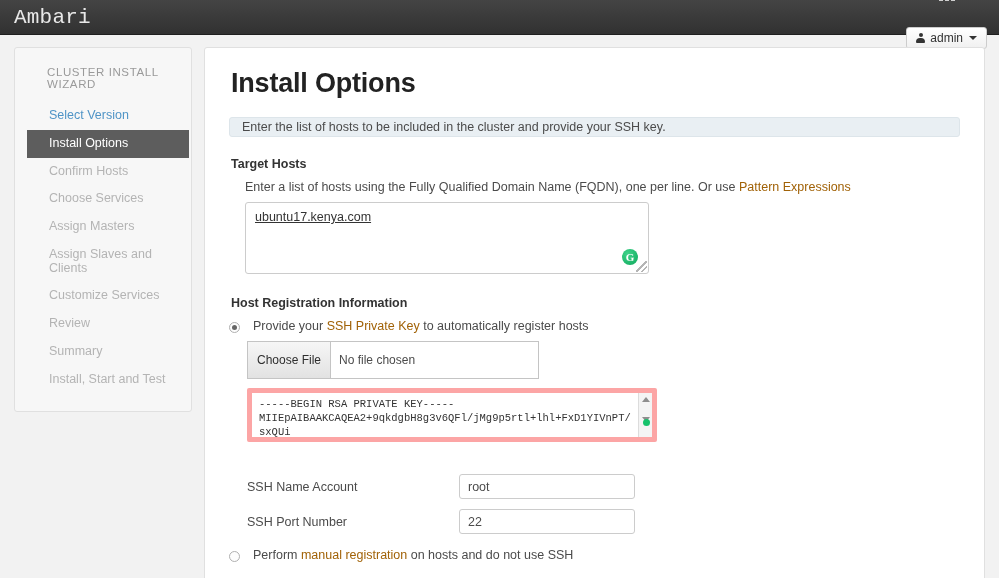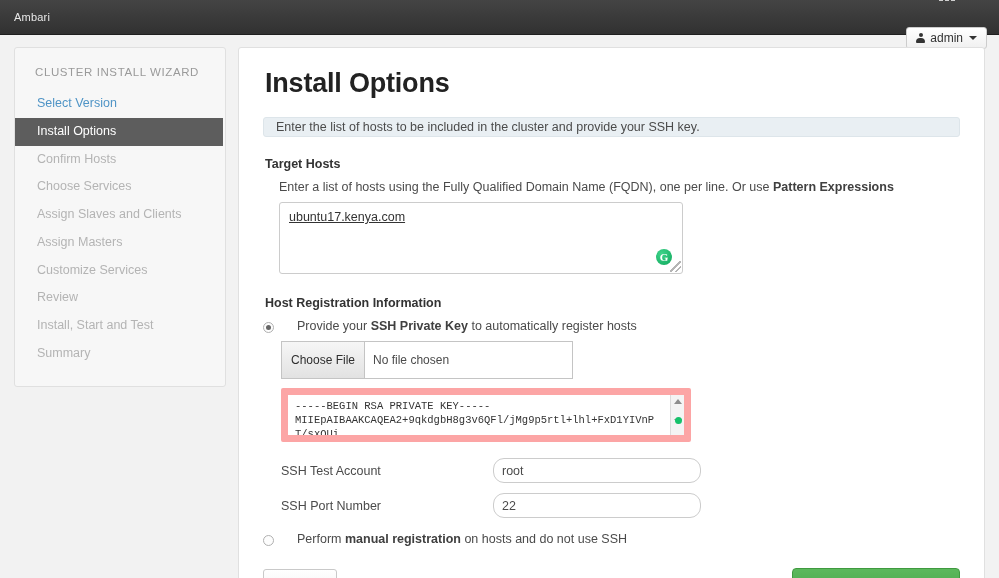--- a/index.html
+++ b/index.html
@@ -23,22 +23,23 @@
     background: linear-gradient(to bottom, #444444 0%, #313131 100%);
     border-bottom: 1px solid #1f1f1f;
     display: flex;
     align-items: center;
     justify-content: space-between;
     padding: 0 12px 0 14px;
     box-sizing: border-box;
   }
   .brand {
     color: #e8e8e8;
-    font-size: 11px;
+    font-size: 21px;
     letter-spacing: .2px;
+    font-family: Liberation Mono, monospace;
   }
   .nav-right {
     display: flex;
     align-items: center;
     gap: 26px;
     flex-direction: column;
   }
   .grid-icon {
     display: grid;
     grid-template-columns: repeat(3, 4px);
@@ -100,25 +101,25 @@
   .page {
     display: flex;
     align-items: flex-start;
     padding: 12px 14px;
     gap: 12px;
     box-sizing: border-box;
   }
 
   
   .sidebar {
-    width: 212px;
+    width: 178px;
     background: #f7f7f7;
     border: 1px solid #e0e0e0;
     border-radius: 3px;
-    padding: 14px 0 18px 0;
+    padding: 14px 0 18px 12px;
     box-sizing: border-box;
     flex: none;
   }
   .sidebar-title {
     color: #9a9a9a;
     font-size: 11.5px;
     letter-spacing: .6px;
     padding: 4px 0 12px 20px;
   }
   .wizard-item {
@@ -171,24 +172,23 @@
   }
   .indent {
     padding-left: 16px;
   }
   .help-line {
     font-size: 12.5px;
     color: #4b4b4b;
     margin-bottom: 8px;
   }
   a.link, .link {
-    color: #404040;
+    color: #a16207;
     text-decoration: none;
     cursor: pointer;
-    font-weight: bold;
   }
 
   
   .hosts-box {
     position: relative;
     width: 404px;
     height: 72px;
     border: 1px solid #cccccc;
     border-radius: 3px;
     background: #ffffff;
@@ -226,21 +226,21 @@
     background:
       linear-gradient(135deg, transparent 45%, #b5b5b5 45%, #b5b5b5 55%, transparent 55%),
       linear-gradient(135deg, transparent 70%, #b5b5b5 70%, #b5b5b5 80%, transparent 80%);
     cursor: nwse-resize;
   }
 
   
   .radio-row {
     display: flex;
     align-items: center;
-    gap: 23px;
+    gap: 13px;
     font-size: 12.5px;
     color: #4b4b4b;
     margin-bottom: 8px;
   }
   .radio {
     width: 11px;
     height: 11px;
     border: 1px solid #b0b0b0;
     border-radius: 50%;
     background: #fdfdfd;
@@ -286,25 +286,25 @@
     color: #4b4b4b;
     display: flex;
     align-items: center;
   }
 
   
   .key-box {
     position: relative;
     width: 410px;
     height: 54px;
-    border: 7px solid #fca5a5;
+    border: 5px solid #fca5a5;
     border-radius: 2px;
     background: #ffffff;
     box-sizing: border-box;
-    margin: 0 0 16px 18px;
+    margin: 0 0 32px 18px;
     overflow: hidden;
   }
   .key-text {
     padding: 4px 18px 4px 7px;
     font-family: "Liberation Mono", monospace;
     font-size: 10.5px;
     line-height: 14px;
     color: #333333;
     white-space: pre-wrap;
     word-break: break-all;
@@ -347,24 +347,24 @@
     display: flex;
     align-items: center;
     margin: 0 0 10px 18px;
   }
   .field-label {
     width: 212px;
     font-size: 12.5px;
     color: #4b4b4b;
   }
   .field-input {
-    width: 208px;
+    width: 176px;
     height: 25px;
     border: 1px solid #cccccc;
-    border-radius: 11px;
+    border-radius: 3px;
     background: #ffffff;
     font-family: "Liberation Sans", sans-serif;
     font-size: 12.5px;
     color: #4b4b4b;
     padding: 0 8px;
     box-sizing: border-box;
   }
 
   
   .footer {
@@ -421,26 +421,26 @@
 
 <div class="page">
 
   <div class="sidebar">
     <div class="sidebar-title">CLUSTER INSTALL WIZARD</div>
 
     <div class="wizard-item done">Select Version</div>
     <div class="wizard-item active">Install Options</div>
     <div class="wizard-item">Confirm Hosts</div>
     <div class="wizard-item">Choose Services</div>
+    <div class="wizard-item">Assign Masters</div>
     <div class="wizard-item">Assign Slaves and Clients</div>
-    <div class="wizard-item">Assign Masters</div>
     <div class="wizard-item">Customize Services</div>
     <div class="wizard-item">Review</div>
+    <div class="wizard-item">Summary</div>
     <div class="wizard-item">Install, Start and Test</div>
-    <div class="wizard-item">Summary</div>
   </div>
 
   <div class="main">
 
     <h1 class="page-title">Install Options</h1>
 
     <div class="info-banner">Enter the list of hosts to be included in the cluster and provide your SSH key.</div>
 
     <div class="section-label">Target Hosts</div>
 
@@ -472,21 +472,21 @@
       <div class="key-text">-----BEGIN RSA PRIVATE KEY-----
 MIIEpAIBAAKCAQEA2+9qkdgbH8g3v6QFl/jMg9p5rtl+lhl+FxD1YIVnPT/sxQUi</div>
       <div class="key-scrollbar">
         <span class="sb-arrow up"></span>
         <span class="sb-arrow down"></span>
       </div>
       <div class="key-dot"></div>
     </div>
 
     <div class="field-row">
-      <div class="field-label">SSH Test Account</div>
+      <div class="field-label">SSH Name Account</div>
       <input class="field-input" type="text" value="root" style="">
     </div>
 
     <div class="field-row">
       <div class="field-label">SSH Port Number</div>
       <input class="field-input" type="text" value="22" style="">
     </div>
 
     <div class="radio-row" style="margin-top:14px;">
       <span class="radio"></span>

